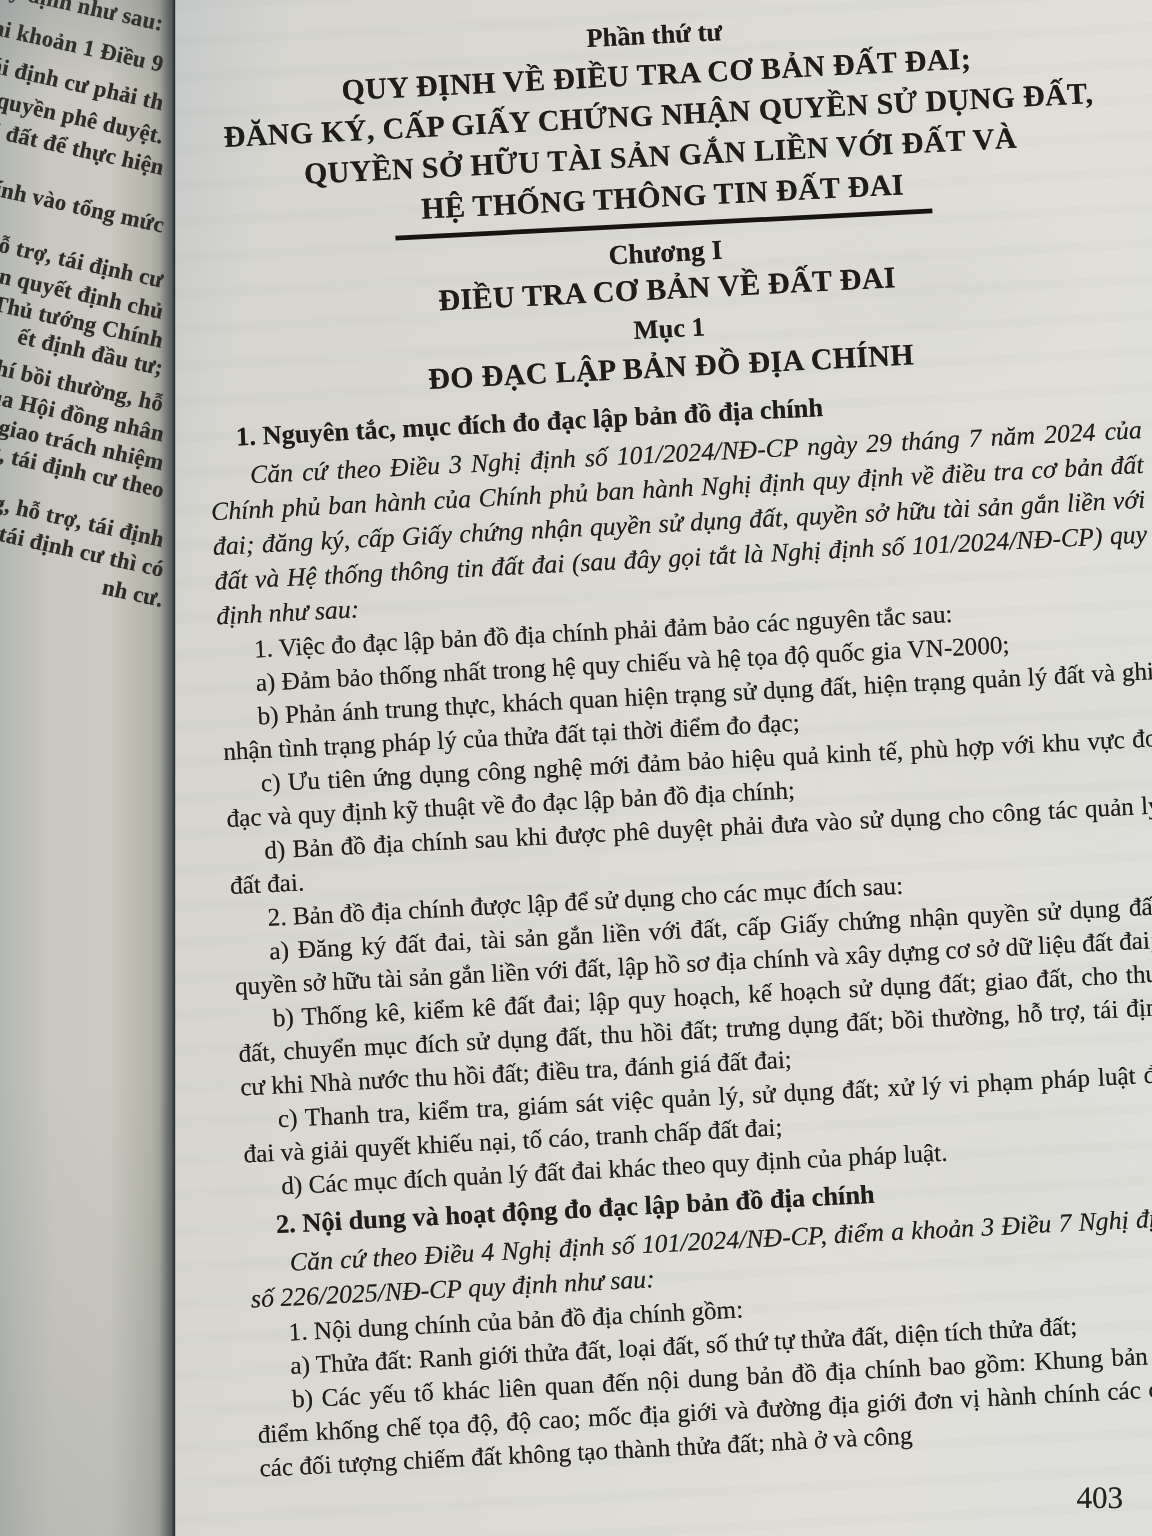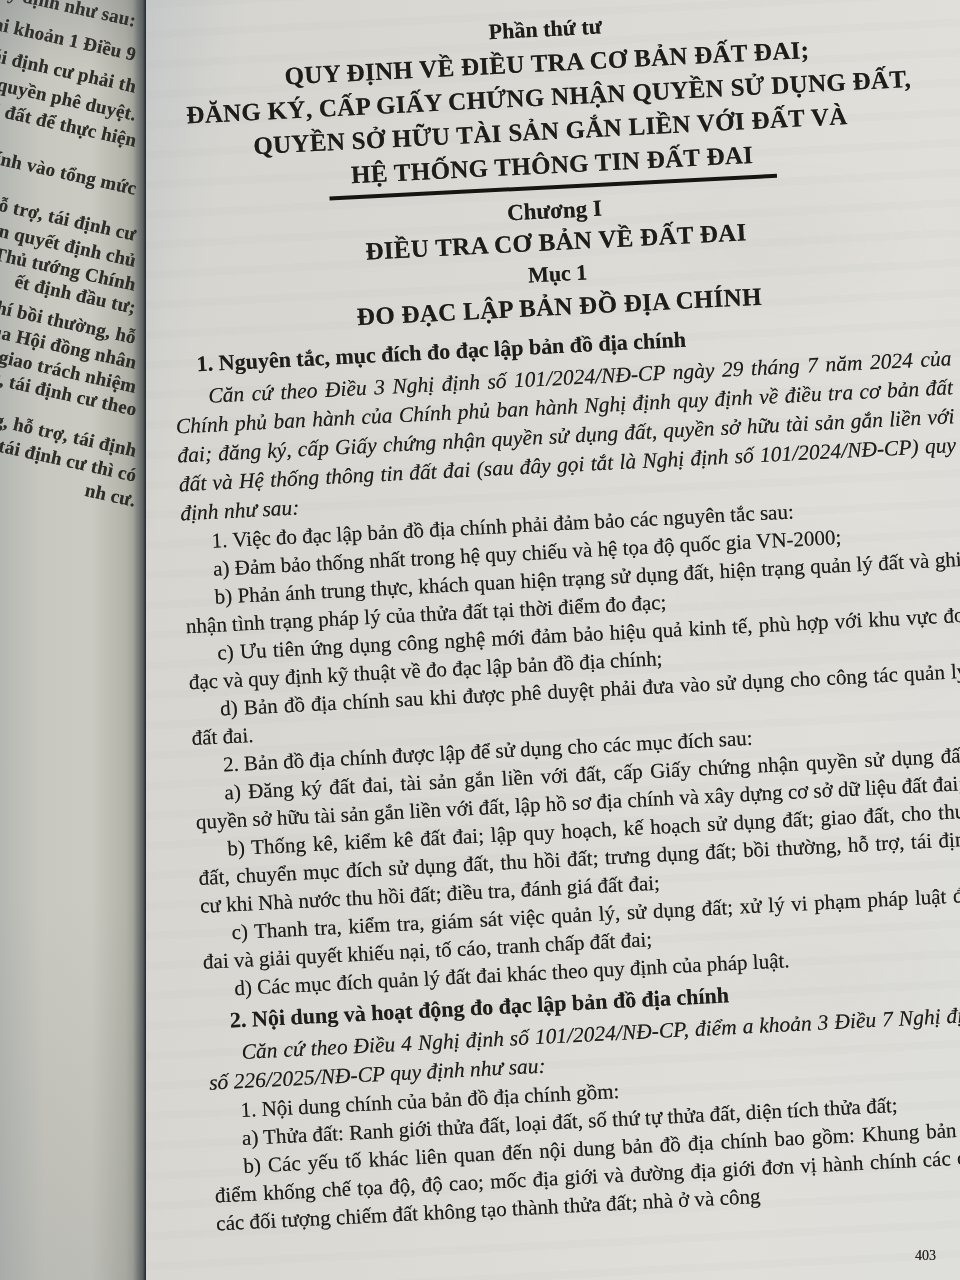--- a/index.html
+++ b/index.html
@@ -64,21 +64,21 @@
   .body-text .para{
     font-size:21px;line-height:28px;margin:0;text-align:justify;text-indent:30px;
   }
   .body-text .heading{
     font-size:22px;font-weight:bold;line-height:32px;margin:2px 0 2px 0;text-indent:24px;text-align:left;
   }
   .body-text .cite{
     font-size:21.5px;font-style:italic;line-height:29px;margin:0;text-align:justify;text-indent:34px;
   }
   .page-number{
-    position:absolute;right:24px;bottom:16px;font-size:14px;color:#25231f;
+    position:absolute;right:24px;bottom:16px;font-size:26px;color:#25231f;
     text-shadow:0 0 .5px rgba(32,30,27,.6);
   }
 </style>
 </head>
 <body>
 
 <div class="photo">
 
   <div class="left-page">
     <div id="left-fragments">

